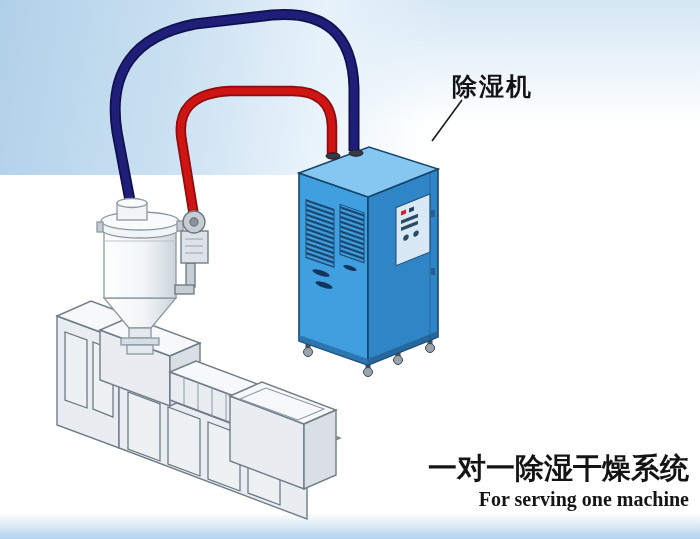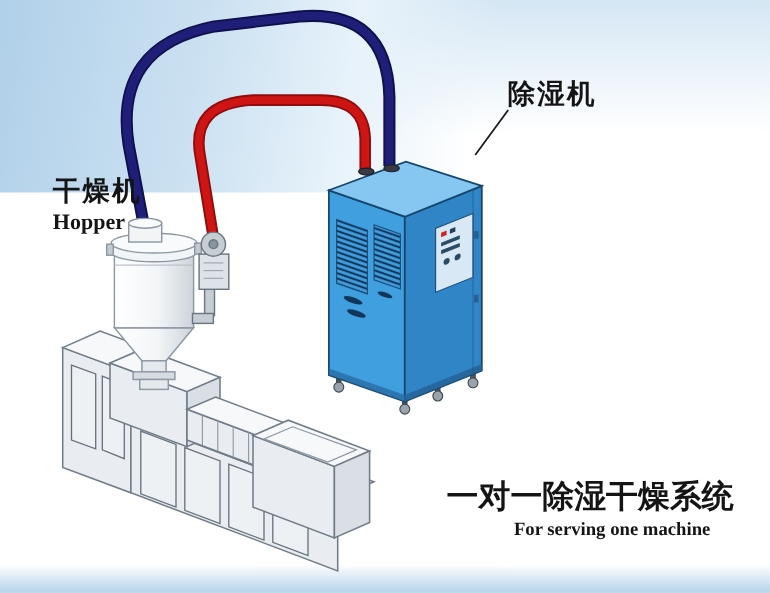--- a/index.html
+++ b/index.html
@@ -8,29 +8,29 @@
   .bg-top{position:absolute;top:0;left:0;width:700px;height:175px;
     background:
       linear-gradient(100deg,#b0d0e9 0%,#cde2f2 28%,#e7f2fa 45%,rgba(255,255,255,0) 62%),
       linear-gradient(to bottom,rgba(205,226,242,.85),rgba(255,255,255,0) 70%);}
   .bg-bottom{position:absolute;bottom:0;left:0;width:700px;height:26px;
     background:linear-gradient(to top,#b4d3ec,rgba(255,255,255,0));}
   svg.scene{position:absolute;top:0;left:0;}
   .label{position:absolute;color:#141414;}
   .lbl-zh{font-weight:700;letter-spacing:2px;line-height:1.15;}
   .lbl-en{font-family:"Liberation Serif", serif;font-weight:700;line-height:1.1;}
-  .lbl-dehum{left:420px;top:72px;width:164px;text-align:center;}
+  .lbl-dehum{left:452px;top:72px;width:164px;}
   .lbl-dehum .lbl-zh{font-size:25px;}
   .lbl-dehum .lbl-en{font-size:20px;margin-top:2px;}
   .lbl-hopper{left:48px;top:160px;width:110px;text-align:left;}
   .lbl-hopper .lbl-zh{font-size:25px;}
   .lbl-hopper .lbl-en{font-size:20px;margin-top:2px;}
-  .lbl-caption{left:384px;top:436px;width:305px;text-align:center;}
+  .lbl-caption{left:384px;top:452px;width:305px;text-align:right;}
   .lbl-caption .lbl-zh{font-size:29px;letter-spacing:0;}
-  .lbl-caption .lbl-en{font-size:17px;margin-top:3px;margin-left:40px;}
+  .lbl-caption .lbl-en{font-size:20px;margin-top:3px;margin-left:40px;}
 </style>
 </head>
 <body>
 
 <div class="stage">
 
   <div class="bg-top"></div>
   <div class="bg-bottom"></div>
 
   <svg class="scene" width="700" height="539" viewBox="0 0 700 539">
@@ -167,23 +167,19 @@
       <circle cx="194" cy="222" r="4" fill="#8a949c"></circle>
     </g>
 
     <line x1="462" y1="100" x2="432" y2="141" stroke="#1a1a1a" stroke-width="1.6"></line>
   </svg>
 
   <div class="label lbl-dehum">
     <div class="lbl-zh">除湿机</div>
   </div>
 
-  <div class="label lbl-hopper">
-    <div class="lbl-zh">干燥机</div>
-    <div class="lbl-en">Hopper</div>
-  </div>
 
   <div class="label lbl-caption">
     <div class="lbl-zh">一对一除湿干燥系统</div>
     <div class="lbl-en">For serving one machine</div>
   </div>
 
 </div>
 
 </body></html>

